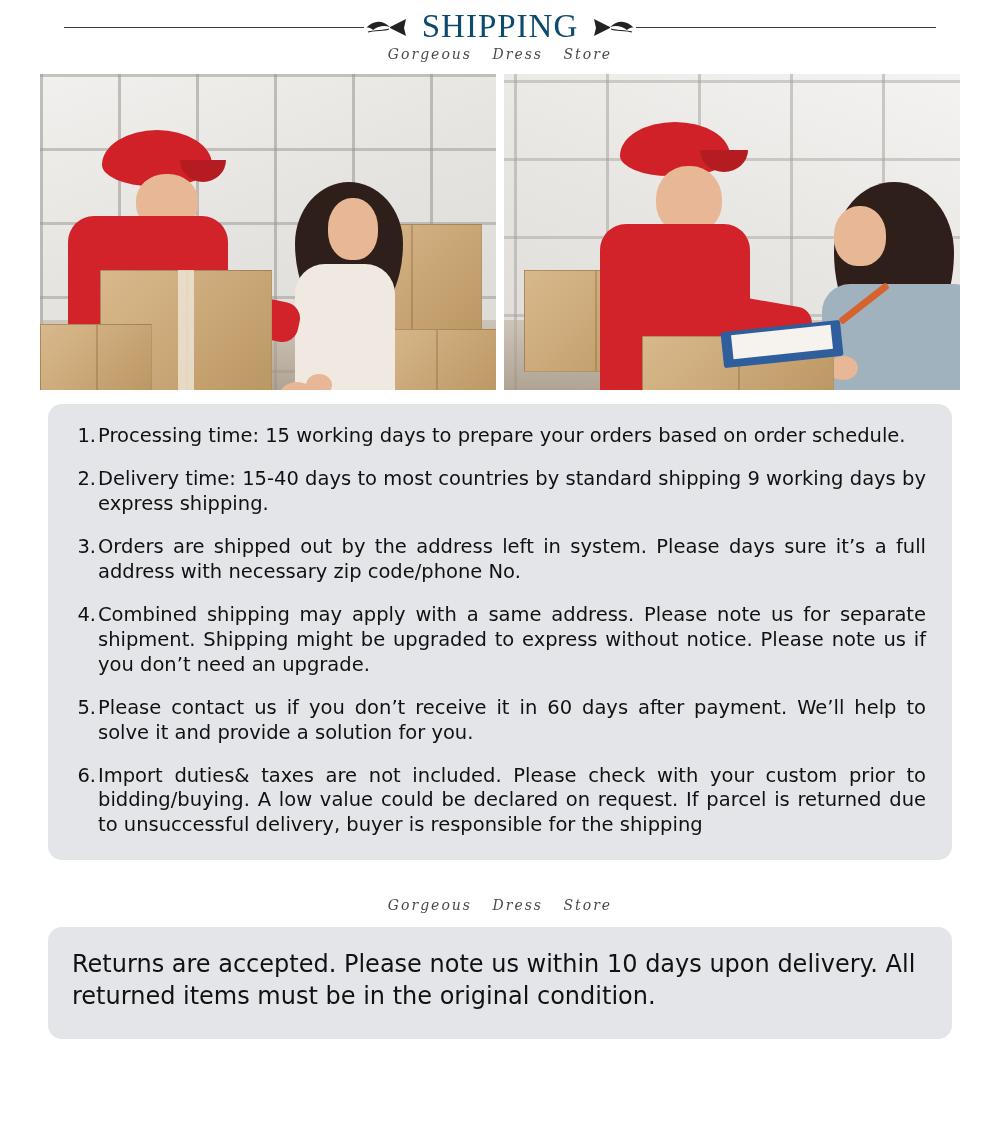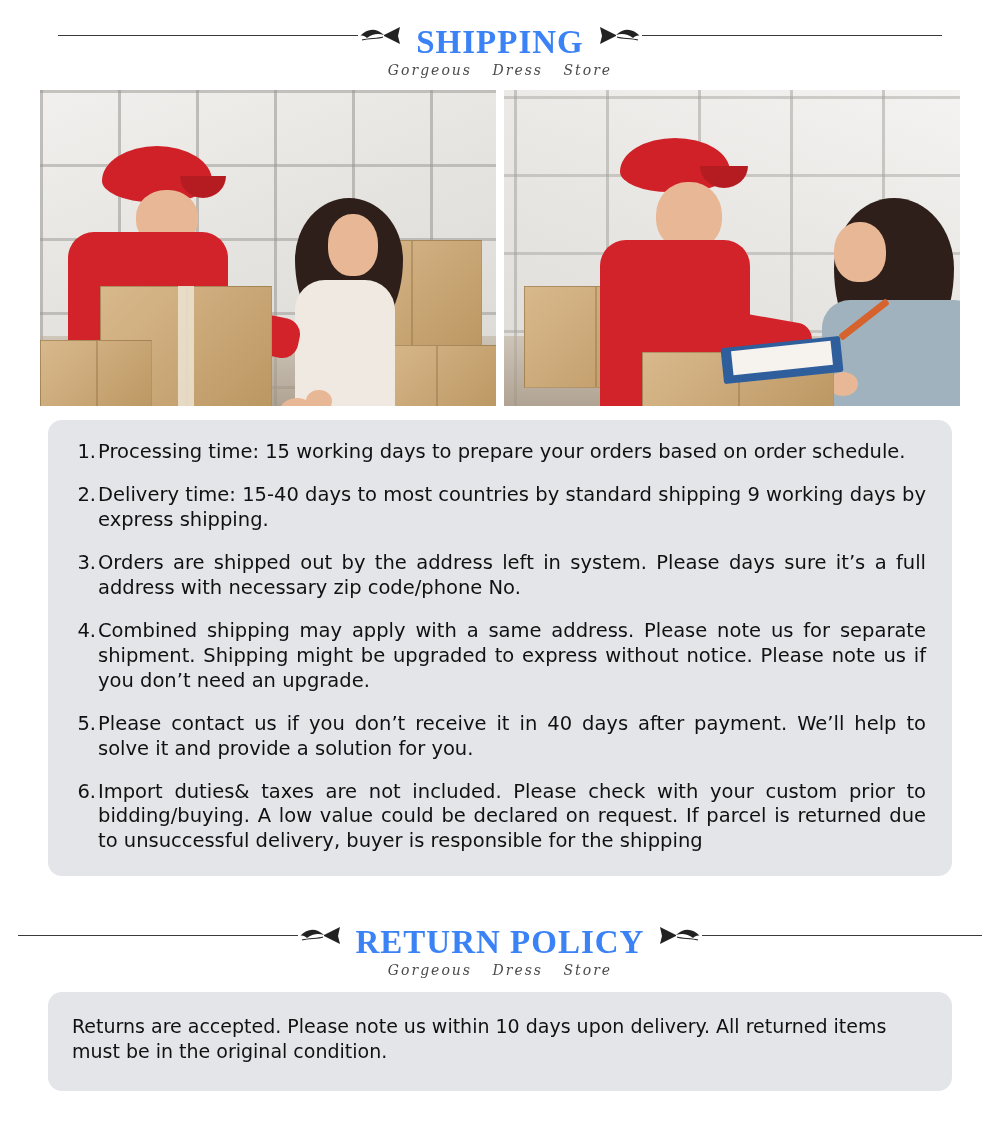--- a/index.html
+++ b/index.html
@@ -51,26 +51,25 @@
     flex: 0 0 auto;
     display: inline-block;
     position: relative;
   }
   .flourish svg { display: block; }
 
   .title-main {
     font-family: "Liberation Serif", serif;
     font-size: 33px;
     letter-spacing: 1px;
-    font-weight: 700;
-    color: #3b82f6;
+    font-weight: 400;
+    color: #0c4a6e;
     padding: 0 14px;
     white-space: nowrap;
     line-height: 1;
-    margin-top: 16px;
   }
   .title-sub {
     font-family: "DejaVu Serif", serif;
     font-style: italic;
     font-size: 14px;
     color: #4a4a4a;
     letter-spacing: 2px;
     margin-top: 3px;
   }
   .title-sub span { margin: 0 7px; }
@@ -185,21 +184,21 @@
     text-align: right;
     padding-right: 2px;
   }
   .txt {
     flex: 1 1 auto;
     text-align: justify;
   }
   .txt.justify { text-align-last: left; }
 
   .returns-text {
-    font-size: 19px;
+    font-size: 24px;
     line-height: 1.32;
     color: #111;
     text-align: left;
   }
 
   .sect2 { margin-top: 24px; }
   .header-row2 .rule { max-width: 280px; }
 </style>
 </head>
 <body>
@@ -306,49 +305,30 @@
       <li>
         <span class="num">3.</span>
         <span class="txt justify">Orders are shipped out by the address left in system. Please days sure it’s a full address with necessary zip code/phone No.</span>
       </li>
       <li>
         <span class="num">4.</span>
         <span class="txt justify">Combined shipping may apply with a same address. Please note us for separate shipment. Shipping might be upgraded to express without notice. Please note us if you don’t need an upgrade.</span>
       </li>
       <li>
         <span class="num">5.</span>
-        <span class="txt justify">Please contact us if you don’t receive it in 40 days after payment. We’ll help to solve it and provide a solution for you.</span>
+        <span class="txt justify">Please contact us if you don’t receive it in 60 days after payment. We’ll help to solve it and provide a solution for you.</span>
       </li>
       <li>
         <span class="num">6.</span>
         <span class="txt justify">Import duties&amp; taxes are not included. Please check with your custom prior to bidding/buying. A low value could be declared on request. If parcel is returned due to unsuccessful delivery, buyer is responsible for the shipping</span>
       </li>
     </ol>
   </div>
 
   <div class="section-header sect2">
-    <div class="header-row header-row2">
-      <div class="rule left"></div>
-      <span class="flourish">
-        <svg width="44" height="22" viewBox="0 0 44 22">
-          <path d="M2 12 C10 4, 18 4, 26 11 C20 9, 14 10, 9 14 C7 12, 4 11, 2 12 Z" fill="#222"></path>
-          <path d="M26 11 L42 3 L40 12 L42 20 L26 12 Z" fill="#222"></path>
-          <path d="M4 16 C12 14, 20 15, 25 13" stroke="#222" stroke-width="1.2" fill="none"></path>
-        </svg>
-      </span>
-      <span class="title-main">RETURN POLICY</span>
-      <span class="flourish">
-        <svg width="44" height="22" viewBox="0 0 44 22">
-          <path d="M42 12 C34 4, 26 4, 18 11 C24 9, 30 10, 35 14 C37 12, 40 11, 42 12 Z" fill="#222"></path>
-          <path d="M18 11 L2 3 L4 12 L2 20 L18 12 Z" fill="#222"></path>
-          <path d="M40 16 C32 14, 24 15, 19 13" stroke="#222" stroke-width="1.2" fill="none"></path>
-        </svg>
-      </span>
-      <div class="rule right"></div>
-    </div>
     <div class="title-sub">
       <span>Gorgeous</span>
       <span>Dress</span>
       <span>Store</span>
     </div>
   </div>
 
   <div class="panel small">
     <div class="returns-text">Returns are accepted. Please note us within 10 days upon delivery. All returned items must be in the original condition.</div>
   </div>

